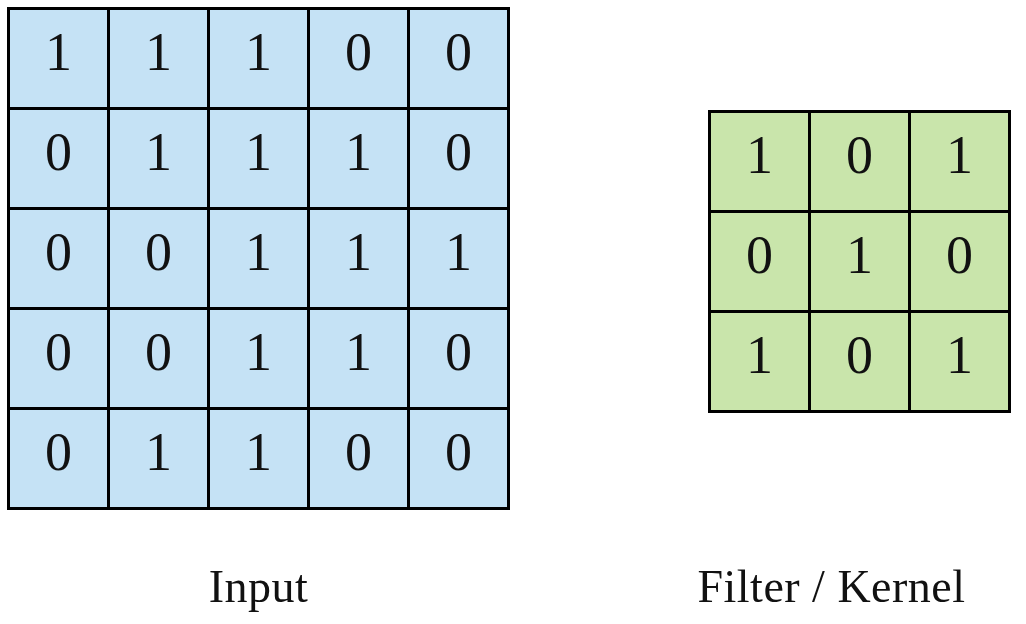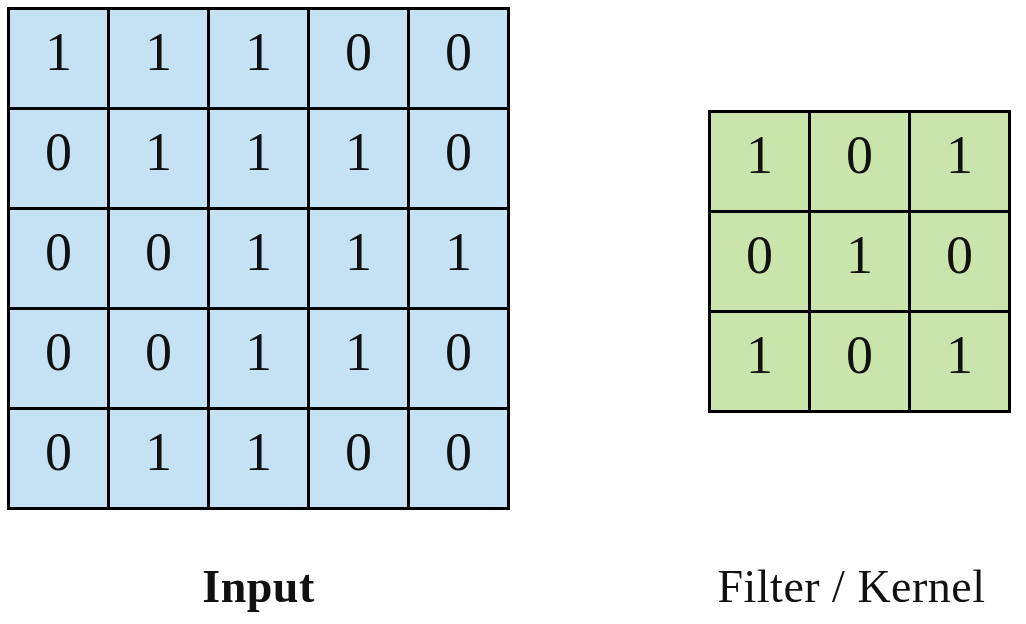--- a/index.html
+++ b/index.html
@@ -46,24 +46,23 @@
     position: absolute;
     top: 560px;
     text-align: center;
     font-size: 46px;
     color: #111111;
     letter-spacing: 0.5px;
   }
   .input-label {
     left: 7px;
     width: 503px;
-    font-weight: bold;
   }
   .filter-label {
-    left: 700px;
+    left: 680px;
     width: 303px;
   }
 </style>
 </head>
 <body style="background: rgb(255, 255, 255);">
 
 <div class="grid input-grid" style="background: rgb(0, 0, 0);">
   <div class="cell" style="background: rgb(197, 226, 245);">1</div>
   <div class="cell" style="background: rgb(197, 226, 245);">1</div>
   <div class="cell" style="background: rgb(197, 226, 245);">1</div>

